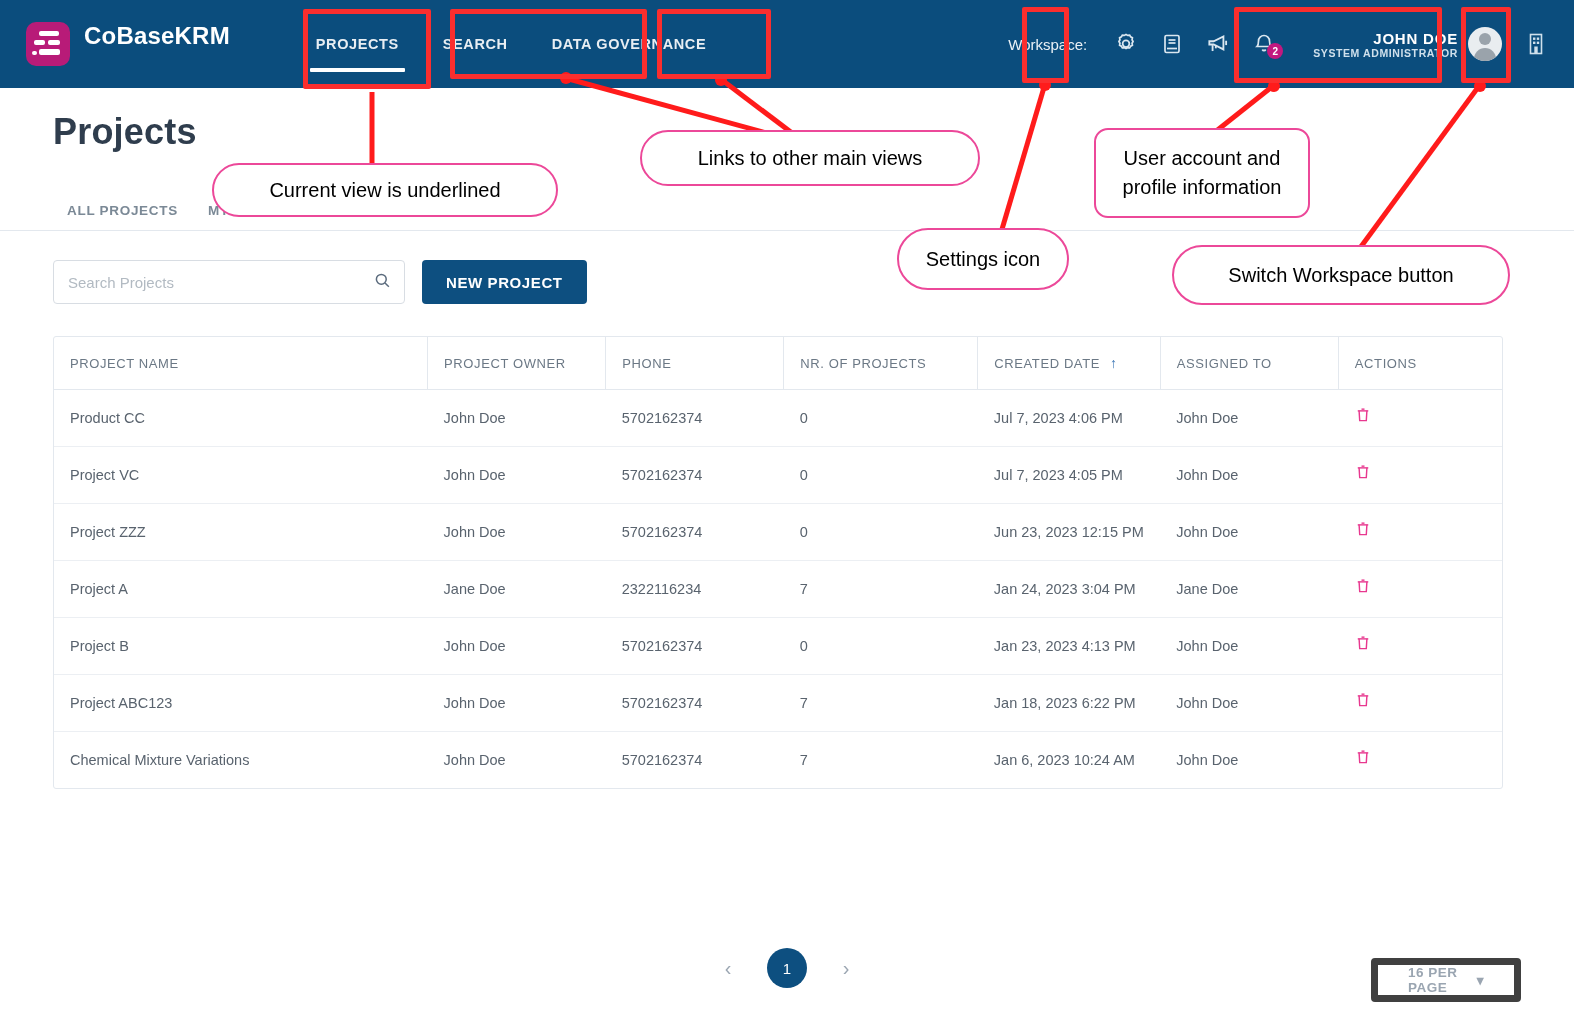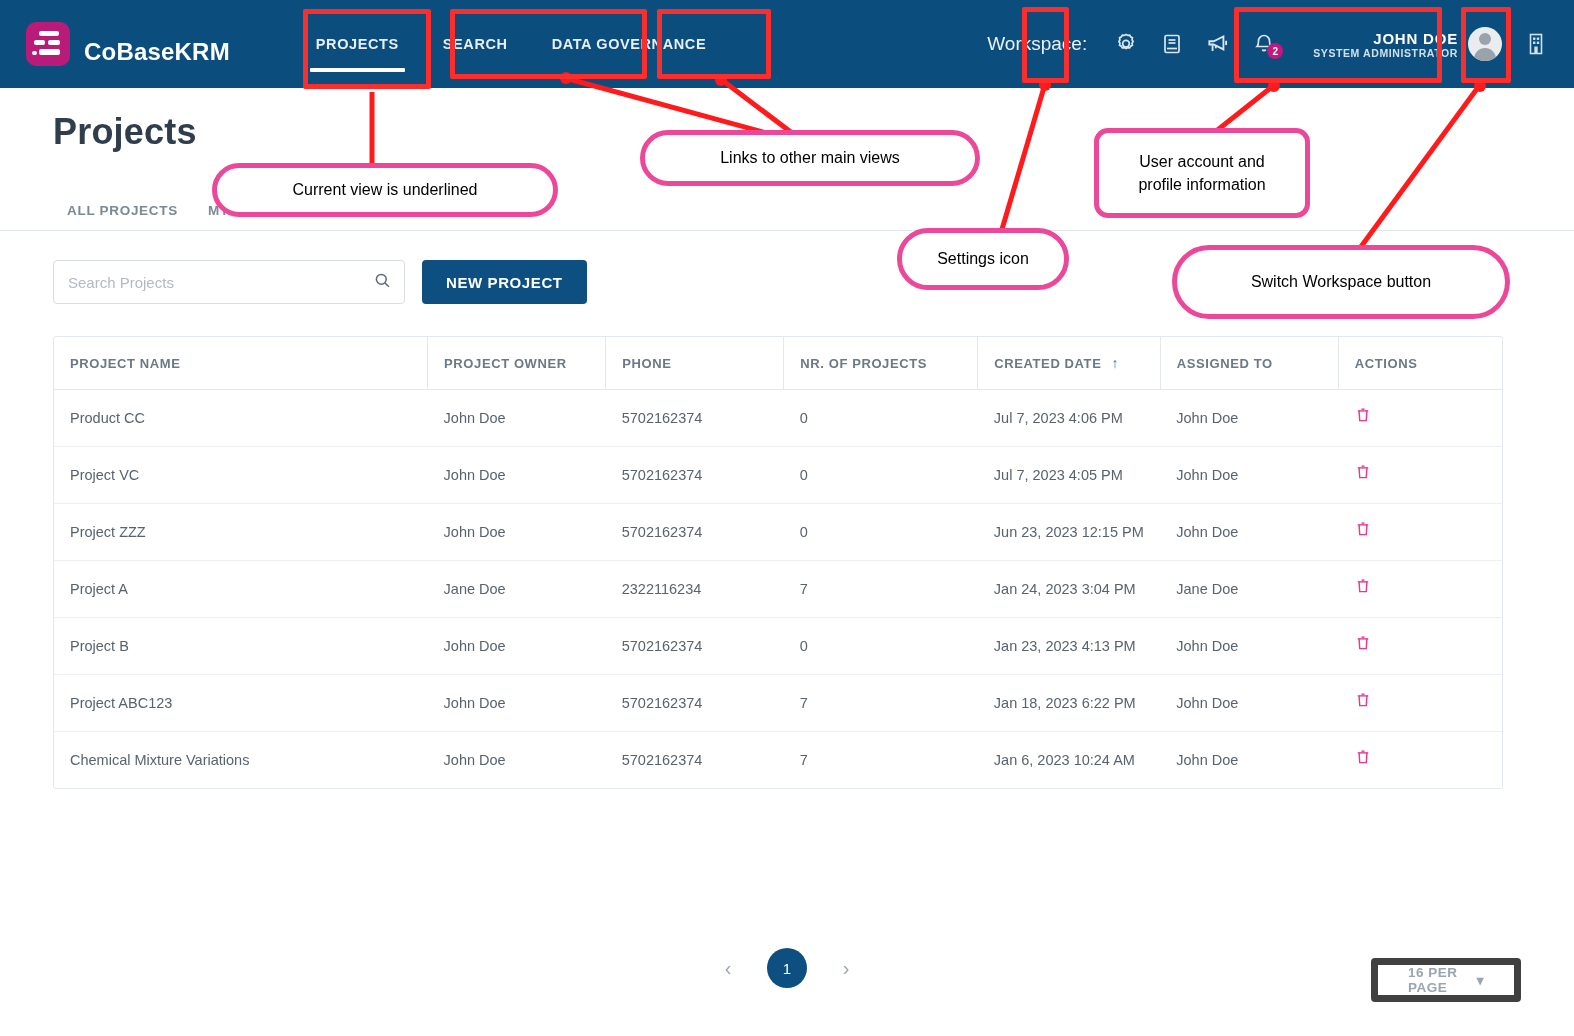--- a/index.html
+++ b/index.html
@@ -16,21 +16,21 @@
     overflow: hidden;
   }
 
   
   .topnav {
     position: absolute; left: 0; top: 0;
     width: 1574px; height: 88px;
     background: #0b4d7d;
     display: flex; align-items: center;
   }
-  .brand { display: flex; align-items: flex-end; margin-left: 26px; }
+  .brand { display: flex; align-items: flex-start; margin-left: 26px; }
   .brand-mark {
     width: 44px; height: 44px; border-radius: 10px;
     background: #b81b78; position: relative; flex: none;
   }
   .brand-mark i { position: absolute; background: #fff; border-radius: 2px; display:block; }
   .bm1 { left: 13px; top: 9px;  width: 20px; height: 5px; }
   .bm2 { left: 8px;  top: 18px; width: 11px; height: 5px; }
   .bm3 { left: 22px; top: 18px; width: 12px; height: 5px; }
   .bm4 { left: 13px; top: 27px; width: 21px; height: 6px; }
   .bm5 { left: 6px;  top: 29px; width: 5px;  height: 4px; }
@@ -49,21 +49,21 @@
   .navlink.active::after {
     content: ""; position: absolute; left: 16px; right: 16px; bottom: 16px;
     height: 4px; background: #ffffff; border-radius: 1px;
   }
 
   .navright {
     margin-left: auto; display: flex; align-items: center; height: 88px;
     padding-right: 14px;
   }
   .ws-label {
-    color: #eaf1f6; font-size: 19px; margin-right: 16px; white-space: nowrap;
+    color: #eaf1f6; font-size: 15px; margin-right: 16px; white-space: nowrap;
   }
   .icon-btn {
     width: 46px; height: 46px; display: flex; align-items: center;
     justify-content: center; cursor: pointer; position: relative; color: #dbe7f0;
   }
   .badge {
     position: absolute; right: 4px; bottom: 8px;
     background: #c2187f; color: #fff; font-size: 10px; font-weight: bold;
     width: 16px; height: 16px; border-radius: 50%;
     display: flex; align-items: center; justify-content: center;
@@ -125,21 +125,21 @@
     letter-spacing: .6px; cursor: pointer; font-family: "Liberation Sans", sans-serif;
   }
 
   
   .table-card {
     position: absolute; left: 53px; top: 248px; width: 1450px;
     border: 1px solid #e3e8ee; border-radius: 3px; background: #fff;
   }
   table { width: 100%; border-collapse: collapse; table-layout: fixed; }
   thead th {
-    text-align: left; font-size: 13px; font-weight: bold; color: #6b7885;
+    text-align: left; font-size: 13px; font-weight: normal; color: #6b7885;
     letter-spacing: .6px; padding: 18px 16px; border-bottom: 1px solid #e3e8ee;
     border-right: 1px solid #e3e8ee; white-space: nowrap; vertical-align: middle;
   }
   thead th:last-child { border-right: 0; }
   .sort-arrow { color: #3b76b5; margin-left: 10px; font-size: 14px; }
   tbody td {
     font-size: 14.5px; color: #59636e; padding: 16px 16px;
     border-bottom: 1px solid #eceff3; vertical-align: middle; line-height: 1.45;
   }
   tbody tr:last-child td { border-bottom: 0; }
@@ -167,23 +167,23 @@
   }
   .perpage span { font-size: 13.5px; color: #9aa5b1; font-weight: bold; letter-spacing: .5px; }
   .caret { color: #b8c0c8; font-size: 12px; }
 
   
   .anno-layer { position: absolute; left: 0; top: 0; width: 1574px; height: 1036px; pointer-events: none; }
   .hl {
     position: absolute; border: 5px solid #fb2e2e; border-radius: 2px;
   }
   .bubble {
-    position: absolute; background: #fff; border: 5px solid #ec4899;
+    position: absolute; background: #fff; border: 2px solid #ec4899;
     border-radius: 40px; display: flex; align-items: center; justify-content: center;
-    text-align: center; color: #000; font-size: 16px; line-height: 1.45;
+    text-align: center; color: #000; font-size: 20px; line-height: 1.45;
     padding: 8px 18px;
   }
 </style>
 </head>
 <body>
 
 <div id="root">
 
   <div class="topnav">
 
@@ -471,16 +471,16 @@
     <div class="hl" style="left:450px;  top:9px;  width:197px; height:70px;"></div>
     <div class="hl" style="left:657px;  top:9px;  width:114px; height:70px;"></div>
     <div class="hl" style="left:1022px; top:7px;  width:47px;  height:76px;"></div>
     <div class="hl" style="left:1234px; top:7px;  width:208px; height:76px;"></div>
     <div class="hl" style="left:1461px; top:7px;  width:50px;  height:76px;"></div>
 
     <div class="bubble" style="left:212px;  top:163px; width:346px; height:54px;">Current view is underlined</div>
     <div class="bubble" style="left:640px;  top:130px; width:340px; height:56px;">Links to other main views</div>
     <div class="bubble" style="left:897px;  top:228px; width:172px; height:62px;">Settings icon</div>
     <div class="bubble" style="left:1094px; top:128px; width:216px; height:90px; border-radius:14px;">User account and profile information</div>
-    <div class="bubble" style="left:1172px; top:245px; width:338px; height:74px;">Switch Workspace button</div>
+    <div class="bubble" style="left:1172px; top:245px; width:338px; height:60px;">Switch Workspace button</div>
   </div>
 
 </div>
 
 </body></html>

